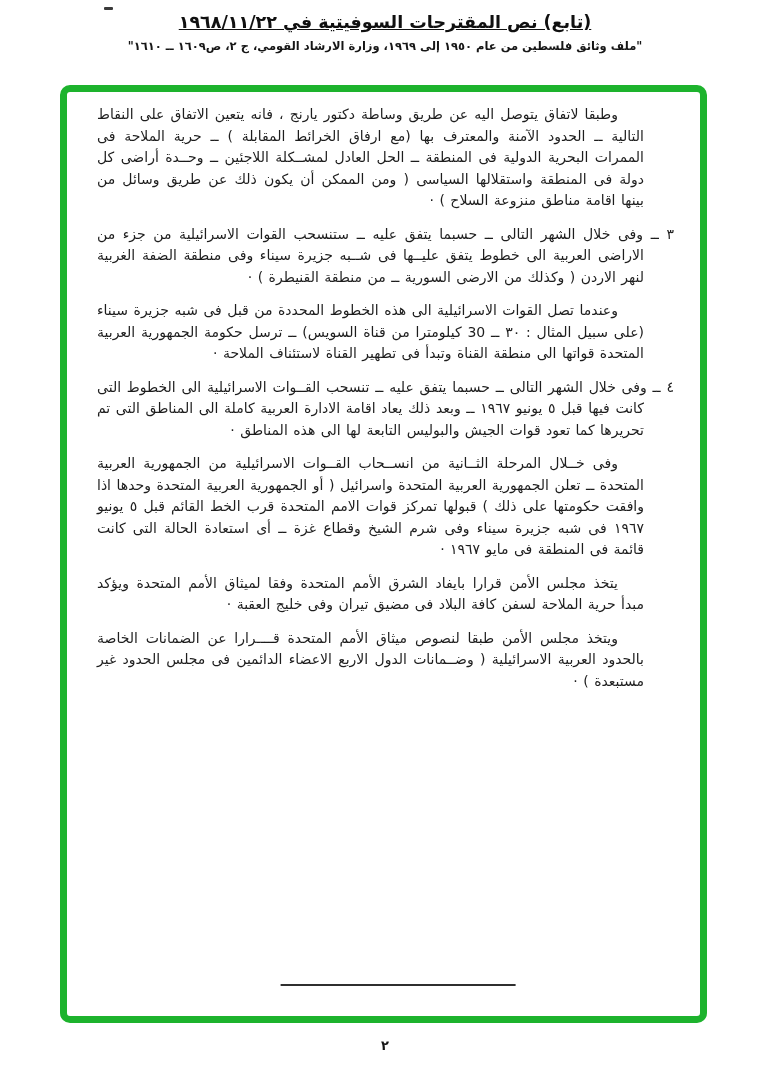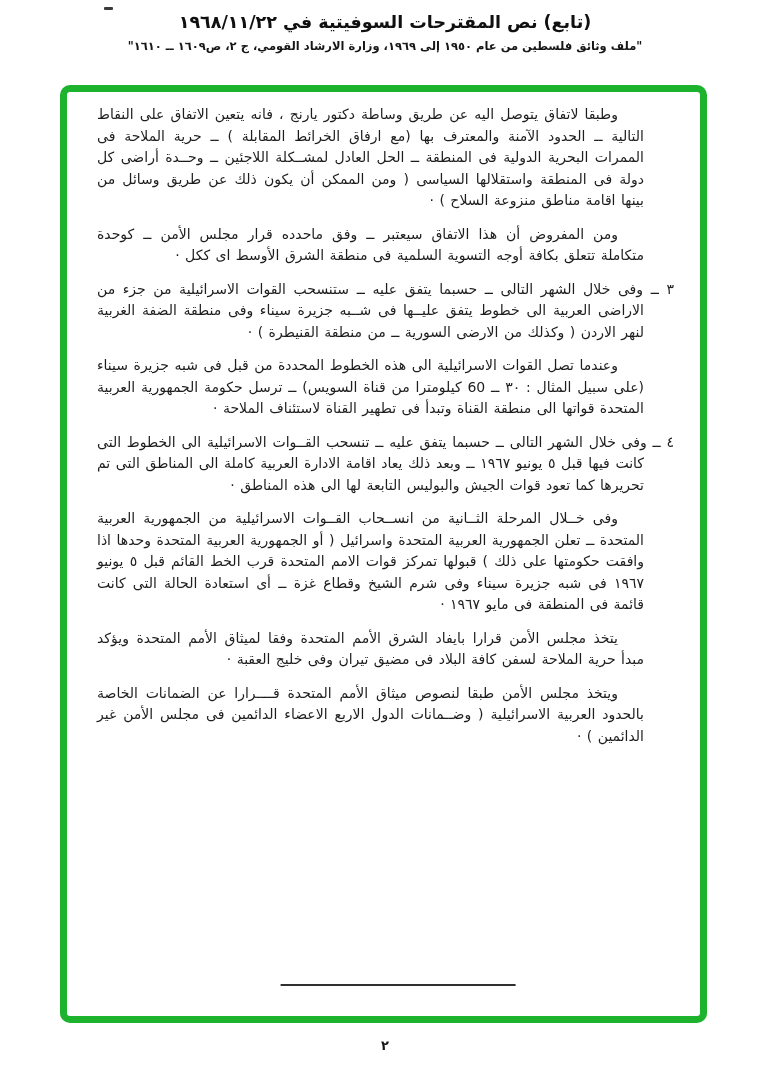--- a/index.html
+++ b/index.html
@@ -19,20 +19,21 @@
     position:absolute;left:104px;top:7px;width:9px;height:3px;
     background:#3a3a3a;border-radius:1px;
   }
   .header{
     position:absolute;top:12px;left:0;right:0;
     text-align:center;direction:rtl;
   }
   .header .title{
     font-size:17.5px;font-weight:bold;letter-spacing:0;
     color:#101010;
+    text-decoration:underline;
   }
   .header .source{
     margin-top:7px;
     font-size:11.5px;font-weight:bold;color:#161616;
   }
   .doc-frame{
     position:absolute;left:60px;top:85px;
     width:633px;height:924px;
     border:7px solid var(--frame-green);
     border-radius:10px;
@@ -74,24 +75,23 @@
 
 <div class="header">
   <div class="title">(تابع) نص المقترحات السوفيتية في ١٩٦٨/١١/٢٢</div>
   <div class="source">"ملف وثائق فلسطين من عام ١٩٥٠ إلى ١٩٦٩، وزارة الارشاد القومي، ج ٢، ص١٦٠٩ ــ ١٦١٠"</div>
 </div>
 
 <div class="doc-frame">
   <div class="doc-content">
 
   <p class="para plain">وطبقا لاتفاق يتوصل اليه عن طريق وساطة دكتور يارنج ، فانه يتعين الاتفاق على النقاط التالية ــ الحدود الآمنة والمعترف بها (مع ارفاق الخرائط المقابلة ) ــ حرية الملاحة فى الممرات البحرية الدولية فى المنطقة ــ الحل العادل لمشــكلة اللاجئين ــ وحــدة أراضى كل دولة فى المنطقة واستقلالها السياسى ( ومن الممكن أن يكون ذلك عن طريق وسائل من بينها اقامة مناطق منزوعة السلاح ) ·</p>
-      <p class="para plain">ومن المفروض أن هذا الاتفاق سيعتبر ــ وفق ماحدده قرار مجلس الأمن ــ كوحدة متكاملة تتعلق بكافة أوجه التسوية السلمية فى منطقة الشرق الأوسط اى ككل ·</p>
       <p class="para numbered"><span class="item-num">٣</span> ــ <span>وفى خلال الشهر التالى ــ حسبما يتفق عليه ــ ستنسحب القوات الاسرائيلية من جزء من الاراضى العربية الى خطوط يتفق عليــها فى شــبه جزيرة سيناء وفى منطقة الضفة الغربية لنهر الاردن ( وكذلك من الارضى السورية ــ من منطقة القنيطرة ) ·</span></p>
-      <p class="para plain">وعندما تصل القوات الاسرائيلية الى هذه الخطوط المحددة من قبل فى شبه جزيرة سيناء (على سبيل المثال : ٣٠ ــ 60 كيلومترا من قناة السويس) ــ ترسل حكومة الجمهورية العربية المتحدة قواتها الى منطقة القناة وتبدأ فى تطهير القناة لاستئناف الملاحة ·</p>
+      <p class="para plain">وعندما تصل القوات الاسرائيلية الى هذه الخطوط المحددة من قبل فى شبه جزيرة سيناء (على سبيل المثال : ٣٠ ــ 30 كيلومترا من قناة السويس) ــ ترسل حكومة الجمهورية العربية المتحدة قواتها الى منطقة القناة وتبدأ فى تطهير القناة لاستئناف الملاحة ·</p>
       <p class="para numbered"><span class="item-num">٤</span> ــ <span>وفى خلال الشهر التالى ــ حسبما يتفق عليه ــ تنسحب القــوات الاسرائيلية الى الخطوط التى كانت فيها قبل ٥ يونيو ١٩٦٧ ــ وبعد ذلك يعاد اقامة الادارة العربية كاملة الى المناطق التى تم تحريرها كما تعود قوات الجيش والبوليس التابعة لها الى هذه المناطق ·</span></p>
       <p class="para plain">وفى خــلال المرحلة الثــانية من انســحاب القــوات الاسرائيلية من الجمهورية العربية المتحدة ــ تعلن الجمهورية العربية المتحدة واسرائيل ( أو الجمهورية العربية المتحدة وحدها اذا وافقت حكومتها على ذلك ) قبولها تمركز قوات الامم المتحدة قرب الخط القائم قبل ٥ يونيو ١٩٦٧ فى شبه جزيرة سيناء وفى شرم الشيخ وقطاع غزة ــ أى استعادة الحالة التى كانت قائمة فى المنطقة فى مايو ١٩٦٧ ·</p>
       <p class="para plain">يتخذ مجلس الأمن قرارا بايفاد الشرق الأمم المتحدة وفقا لميثاق الأمم المتحدة ويؤكد مبدأ حرية الملاحة لسفن كافة البلاد فى مضيق تيران وفى خليج العقبة ·</p>
-      <p class="para plain">ويتخذ مجلس الأمن طبقا لنصوص ميثاق الأمم المتحدة قــــرارا عن الضمانات الخاصة بالحدود العربية الاسرائيلية ( وضــمانات الدول الاربع الاعضاء الدائمين فى مجلس الأمن غير الدائمين ) ·</p>
+      <p class="para plain">ويتخذ مجلس الأمن طبقا لنصوص ميثاق الأمم المتحدة قــــرارا عن الضمانات الخاصة بالحدود العربية الاسرائيلية ( وضــمانات الدول الاربع الاعضاء الدائمين فى مجلس الحدود غير مستبعدة ) ·</p>
     </div>
   <div class="divider"></div>
 </div>
 
 <div class="page-number">٢</div>
 
 </body></html>

